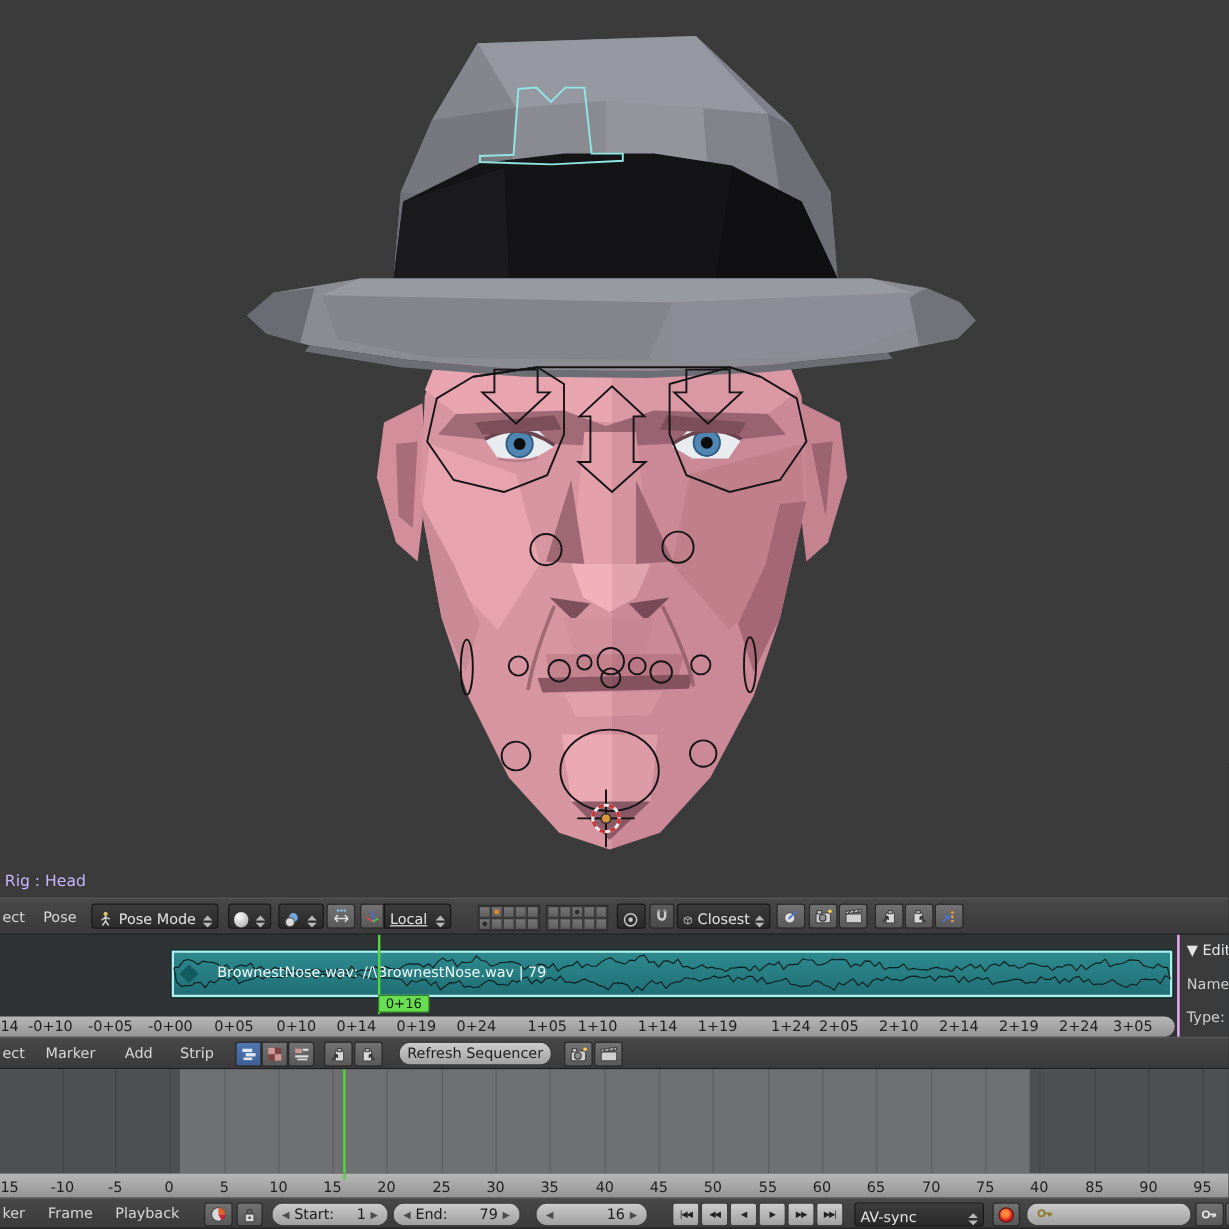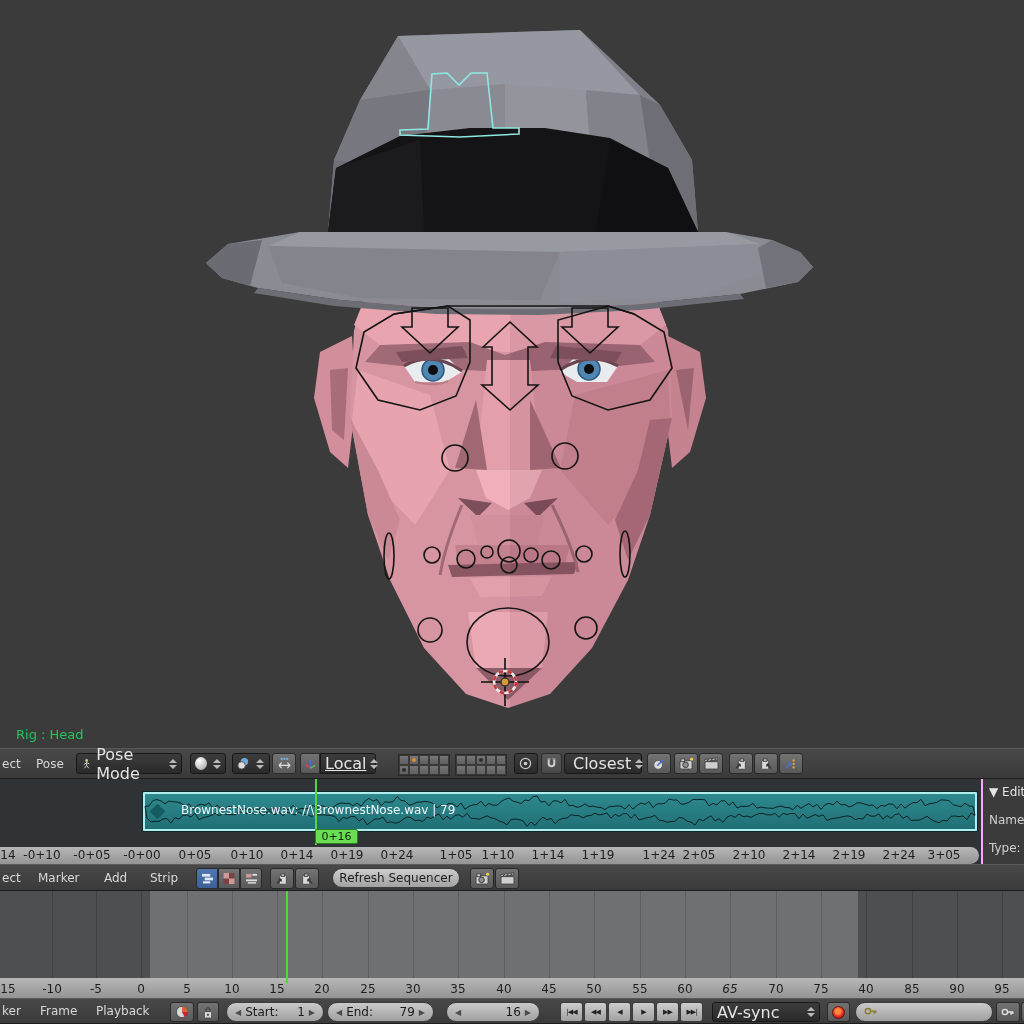--- a/index.html
+++ b/index.html
@@ -4,23 +4,23 @@
 <style>
   html,body{margin:0;padding:0;background:#222;}
   #screen{position:relative;width:1024px;height:1024px;overflow:hidden;
     font-family:"DejaVu Sans","Liberation Sans",sans-serif;
     background:#3b3b3b;-webkit-font-smoothing:antialiased;}
   
   .hdr{position:absolute;left:0;width:1024px;background:linear-gradient(#484848,#3a3a3a);
     border-top:1px solid #5a5a5a;border-bottom:1px solid #1d1d1d;box-sizing:border-box;}
   .menu{position:absolute;top:0;height:100%;display:flex;align-items:center;
     color:#d8d8d8;font-size:12px;cursor:default;}
-  .dd{position:absolute;display:flex;align-items:center;gap:4px;height:21px;
+  .dd{position:absolute;display:flex;align-items:flex-end;gap:4px;height:21px;
     background:linear-gradient(#3c3c3c,#2a2a2a);border:1px solid #181818;border-radius:3px;
-    color:#e4e4e4;font-size:16px;padding:0 4px;box-sizing:border-box;}
+    color:#e4e4e4;font-size:12px;padding:0 4px;box-sizing:border-box;}
   .gbtn{position:absolute;height:21px;background:linear-gradient(#737373,#595959);
     border:1px solid #2a2a2a;border-radius:3px;display:flex;align-items:center;
     justify-content:center;box-sizing:border-box;}
   .gbtn.active{background:linear-gradient(#4f77b3,#3e5f94);}
   .lbtn{position:absolute;height:20px;background:linear-gradient(#cdcdcd,#a2a2a2);
     border:1px solid #3c3c3c;border-radius:4px;color:#1c1c1c;font-size:12px;
     display:flex;align-items:center;justify-content:center;box-sizing:border-box;}
   .pill{position:absolute;height:20px;background:linear-gradient(#cacaca,#a0a0a0);
     border:1px solid #3c3c3c;border-radius:10px;color:#1b1b1b;font-size:12px;
     display:flex;align-items:center;box-sizing:border-box;padding:0 8px;}
@@ -57,21 +57,21 @@
   .icon{display:block;}
   .pbtn{position:relative;width:23px;height:20px;background:linear-gradient(#cdcdcd,#a0a0a0);
     border:1px solid #3c3c3c;border-radius:3px;margin-right:1px;display:flex;align-items:center;
     justify-content:center;font-size:7px;color:#222;letter-spacing:-1px;box-sizing:border-box;float:left;}
   .layerblock{position:absolute;top:5px;display:grid;grid-template-columns:repeat(5,10px);
     grid-template-rows:10px 10px;border:1px solid #2a2a2a;background:#555;}
   .layerblock .cell{border:1px solid #3a3a3a;background:linear-gradient(#767676,#5f5f5f);position:relative;box-sizing:border-box;}
   .layerblock .cell .dot{position:absolute;left:2px;top:2px;width:4px;height:4px;border-radius:50%;}
   .dot.orange{background:#e8862a;}
   .dot.gray{background:#2e2e2e;}
-  #vp-info{position:absolute;left:16px;top:727px;font-size:13px;color:#22c55e;}
+  #vp-info{position:absolute;left:4px;top:727px;font-size:13px;color:#c4b5fd;}
 </style>
 </head>
 <body>
 
 <div id="screen">
 
   <div id="viewport" style="position:absolute;left:0;top:0;width:1024px;height:748px;background:#3b3b3b;overflow:hidden;">
     <svg width="1024" height="748" viewBox="0 0 1024 748">
 
       <g>
@@ -490,21 +490,21 @@
       <span style="left: 277px;">15</span>
       <span style="left: 322px;">20</span>
       <span style="left: 368px;">25</span>
       <span style="left: 413px;">30</span>
       <span style="left: 458px;">35</span>
       <span style="left: 504px;">40</span>
       <span style="left: 549px;">45</span>
       <span style="left: 594px; text-align: right;">50</span>
       <span style="left: 640px;">55</span>
       <span style="left: 685px;">60</span>
-      <span style="left: 730px; font-style: italic;">65</span>
+      <span style="left: 730px;">65</span>
       <span style="left: 776px;">70</span>
       <span style="left: 821px;">75</span>
       <span style="left: 866px;">40</span>
       <span style="left: 912px;">85</span>
       <span style="left: 957px;">90</span>
       <span style="left: 1002px;">95</span>
     </div>
 
   <div class="hdr" style="top:998px;height:26px;">
     <div class="menu" style="left:2px;">

